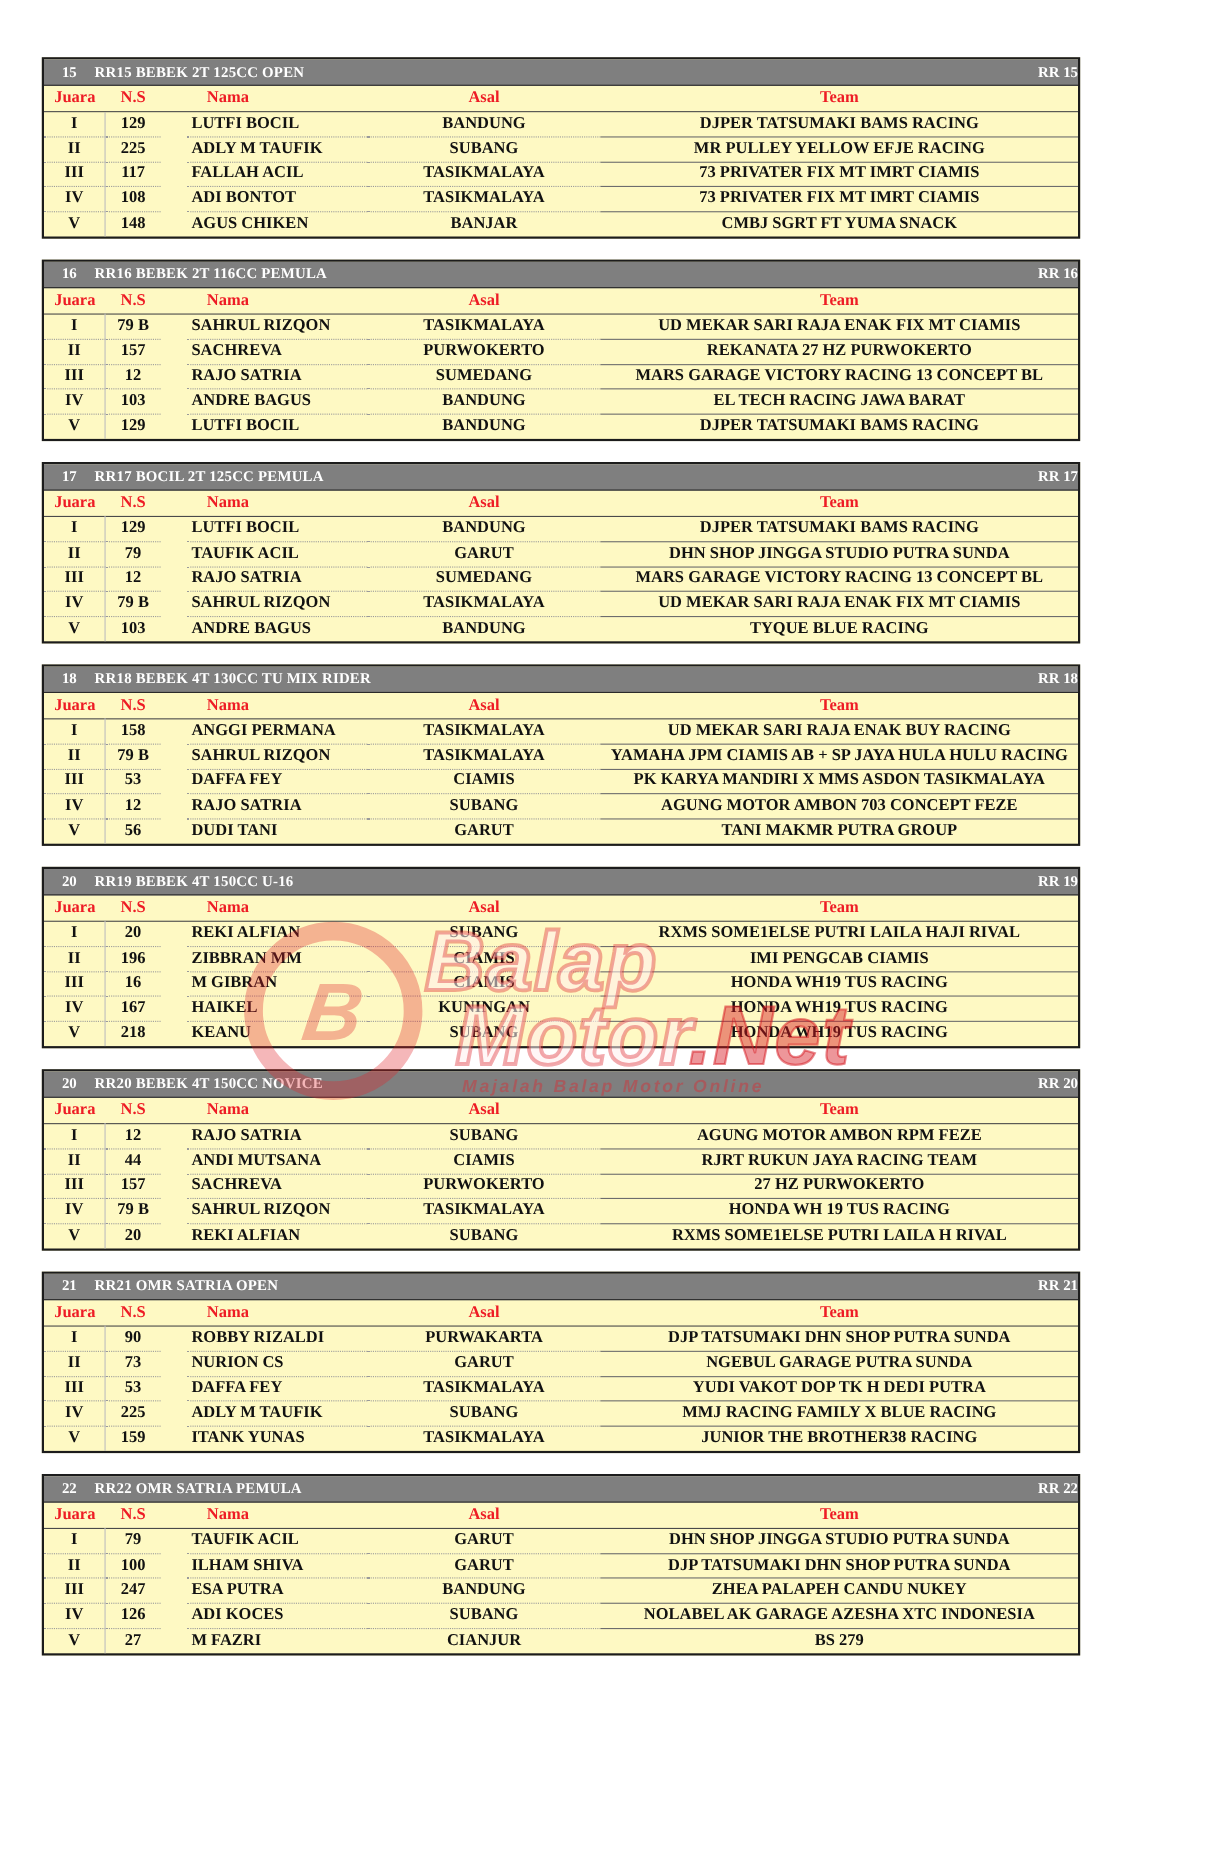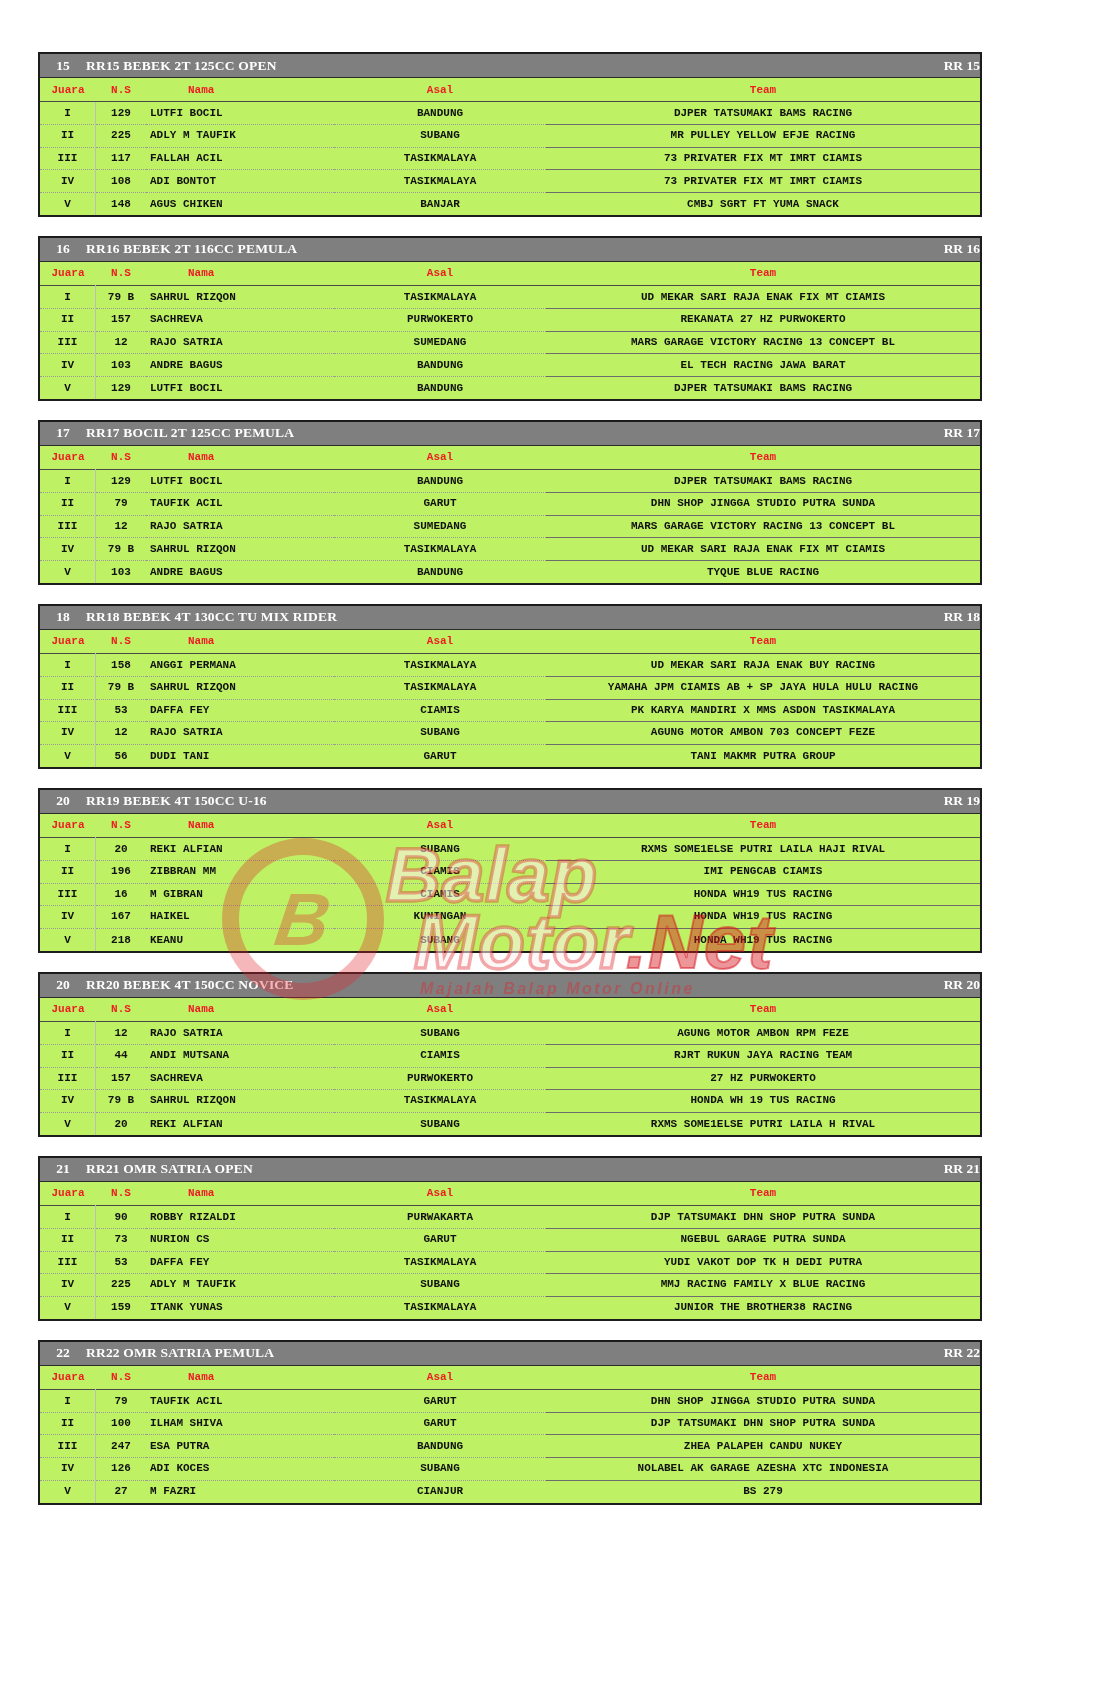--- a/index.html
+++ b/index.html
@@ -1,37 +1,37 @@
 <!DOCTYPE html>
 <html style="--header-bg: #7f7f7f; --header-text: #ffffff; --accent-red: #ee1c25; --text: #111111; --watermark-red: #e1232a;"><head>
 <meta charset="utf-8">
 <style>
   html,body{margin:0;padding:0;}
   body{
     width:1100px;height:1694px;background:#ffffff;position:relative;
     font-family:"Liberation Serif", serif;overflow:hidden;
   }
   .page{position:absolute;left:38px;top:52px;width:944px;}
-  .rtable{border:2px solid #1c1c1c;margin-bottom:19px;background:#bef264;}
+  .rtable{border:2px solid #1c1c1c;margin-bottom:19px;background:#fef9c3;}
   .bar{
     background:var(--header-bg,#7f7f7f);color:var(--header-text,#fff);
     display:flex;align-items:center;height:23px;
     font-weight:bold;font-size:13.5px;border-bottom:1px solid #2a2a2a;
   }
   .bar-num{width:46px;text-align:center;}
   .bar-title{flex:1;letter-spacing:.2px;}
   .bar-rr{}
   .colhead,.row{
     display:grid;grid-template-columns:56px 50px 188px 212px 1fr;
-    align-items:center;font-weight:bold;font-size:11px;font-family:Liberation Mono, monospace;
+    align-items:center;font-weight:bold;font-size:15px;
   }
   .colhead{height:23px;color:var(--accent-red,#ee1c25);border-bottom:1.5px solid #4a4a4a;}
   .row{height:22.6px;color:var(--text,#111);}
   .cell{height:100%;display:flex;align-items:center;justify-content:center;}
-  .c-nama{justify-content:flex-start;padding-left:4px;}
+  .c-nama{justify-content:flex-start;padding-left:4px;margin-left:24px;}
   .c-juara{border-right:1px solid #bdbdbd;}
   .row:not(:last-child) .cell{border-bottom:1px dotted #9a9a9a;}
   .row:not(:last-child) .cell-team{border-bottom:1px solid #6d6d6d;}
   .colhead .hc{display:flex;align-items:center;justify-content:center;height:100%;}
   .colhead .hc-nama{justify-content:flex-start;padding-left:4px;margin-left:38px;}
 
   
   .watermark{
     position:absolute;left:222px;top:838px;z-index:6;display:flex;align-items:center;gap:2px;
     pointer-events:none;font-family:"Liberation Sans", sans-serif;font-style:italic;font-weight:bold;

